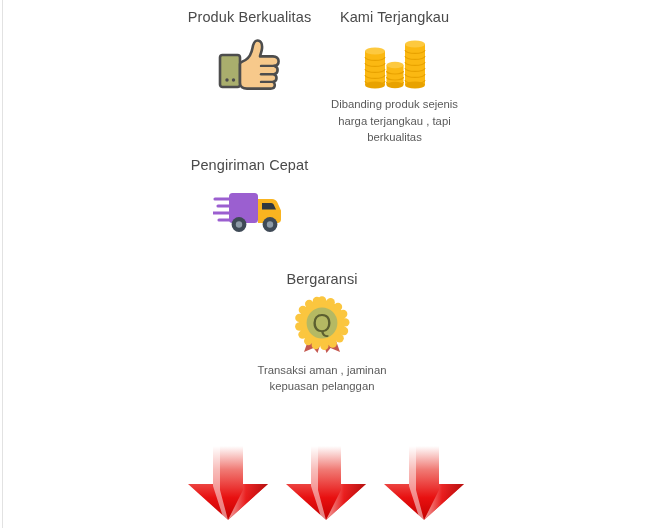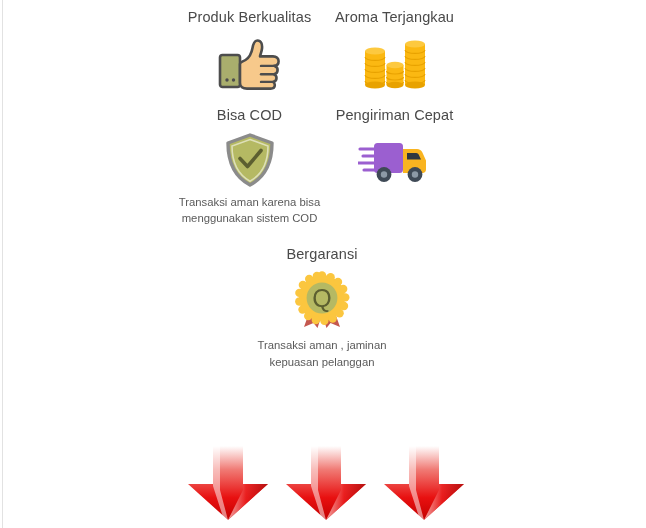--- a/index.html
+++ b/index.html
@@ -44,21 +44,21 @@
   .row-2 { padding-top: 10px; }
 
   .feature-cell {
     width: 143px;
     display: flex;
     flex-direction: column;
     align-items: center;
     text-align: center;
   }
   .feature-cell.centered {
-    margin: 4px auto;
+    margin: 12px auto;
   }
 
   .feature-title {
     font-size: 14.5px;
     color: #4a4a4a;
     letter-spacing: .1px;
     line-height: 1.3;
     margin-bottom: 4px;
     white-space: nowrap;
   }
@@ -119,21 +119,21 @@
                    C57.2 48.6 57.8 49.7 57.8 51 C57.8 53.2 56 54.6 53.6 54.6
                    L30 54.6 C26 54.6 23 52.6 23 49 Z" fill="#f7c98b" stroke="#4d4d4d" stroke-width="2.6" stroke-linejoin="round"></path>
           <path d="M44 31.9 L57.4 31.9" stroke="#4d4d4d" stroke-width="2.4" stroke-linecap="round"></path>
           <path d="M44 40.2 L57 40.2" stroke="#4d4d4d" stroke-width="2.4" stroke-linecap="round"></path>
           <path d="M44 47.9 L56 47.9" stroke="#4d4d4d" stroke-width="2.4" stroke-linecap="round"></path>
         </svg>
       </div>
     </div>
 
     <div class="feature-cell">
-      <div class="feature-title">Aroma Terjangkau</div>
+      <div class="feature-title">Kami Terjangkau</div>
       <div class="feature-icon">
         <svg width="62" height="56" viewBox="0 0 62 56">
           <defs>
             <g id="coin-row">
               <ellipse cx="0" cy="0" rx="10" ry="3.4" fill="#fbb812"></ellipse>
             </g>
           </defs>
 
           <g transform="translate(11,0)">
             <rect x="-10" y="17" width="20" height="34" fill="#fbb812"></rect>
@@ -167,37 +167,27 @@
               <path d="M-10 16 A10 3.4 0 0 0 10 16"></path>
                 <path d="M-10 22 A10 3.4 0 0 0 10 22"></path>
               <path d="M-10 28 A10 3.4 0 0 0 10 28"></path>
                 <path d="M-10 34 A10 3.4 0 0 0 10 34"></path>
               <path d="M-10 40 A10 3.4 0 0 0 10 40"></path>
                 <path d="M-10 46 A10 3.4 0 0 0 10 46"></path>
             </g>
           </g>
         </svg>
       </div>
+      <div class="feature-desc">Dibanding produk sejenis harga terjangkau , tapi berkualitas</div>
     </div>
 
   </div>
 
   <div class="feature-row row-2">
 
-    <div class="feature-cell">
-      <div class="feature-title">Bisa COD</div>
-      <div class="feature-icon">
-        <svg width="52" height="56" viewBox="0 0 52 56">
-          <path d="M26 3 L48 11 C48 28 43 44 26 53 C9 44 4 28 4 11 Z" fill="#b5b963" stroke="#8b8b8b" stroke-width="3.4" stroke-linejoin="round"></path>
-          <path d="M26 7.5 L44 14 C44 28.5 39.6 41.6 26 49.2 C12.4 41.6 8 28.5 8 14 Z" fill="none" stroke="#ffffff" stroke-width="1.6" opacity=".55"></path>
-          <path d="M16 26.5 L23.5 34.5 L37 18.5" fill="none" stroke="#5c5f30" stroke-width="3.6" stroke-linecap="round" stroke-linejoin="round"></path>
-        </svg>
-      </div>
-      <div class="feature-desc">Transaksi aman karena bisa menggunakan sistem COD</div>
-    </div>
 
     <div class="feature-cell">
       <div class="feature-title">Pengiriman Cepat</div>
       <div class="feature-icon">
         <svg width="74" height="50" viewBox="0 0 74 50">
 
           <g stroke="#9b5fd0" stroke-width="3.1" stroke-linecap="round">
             <path d="M2 14 H16"></path>
             <path d="M5 21 H17"></path>
             <path d="M0 28 H16"></path>

